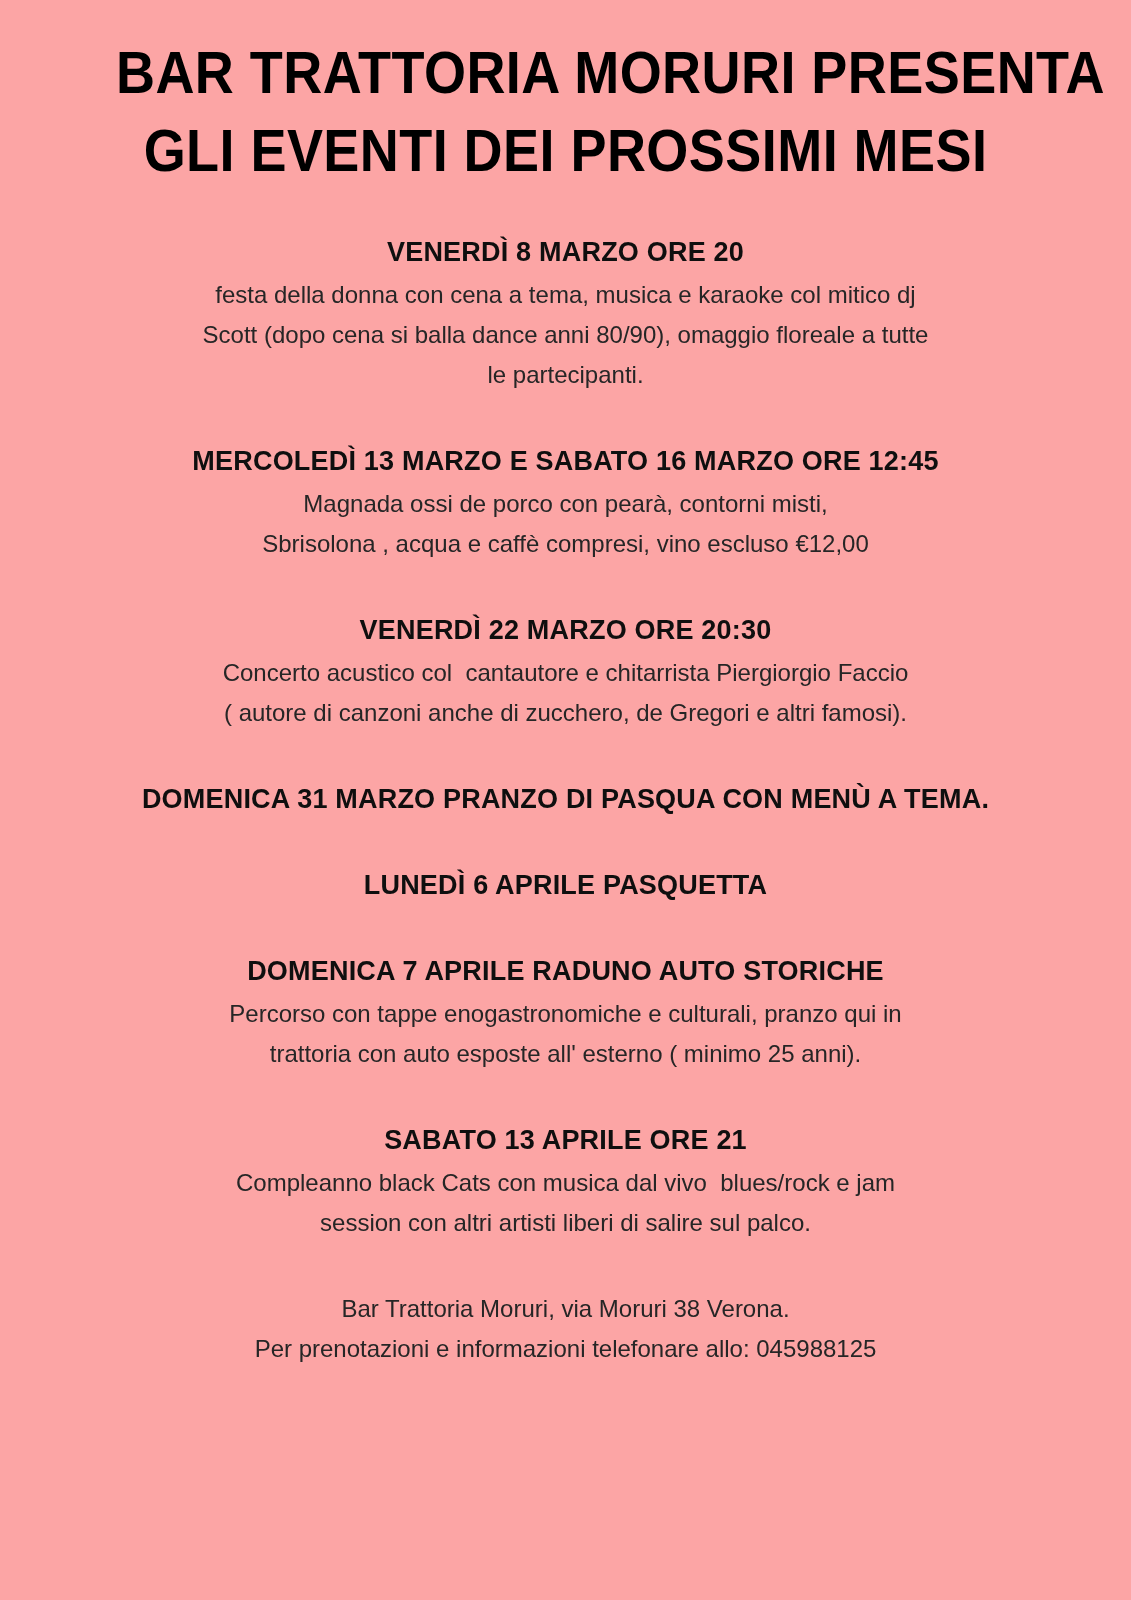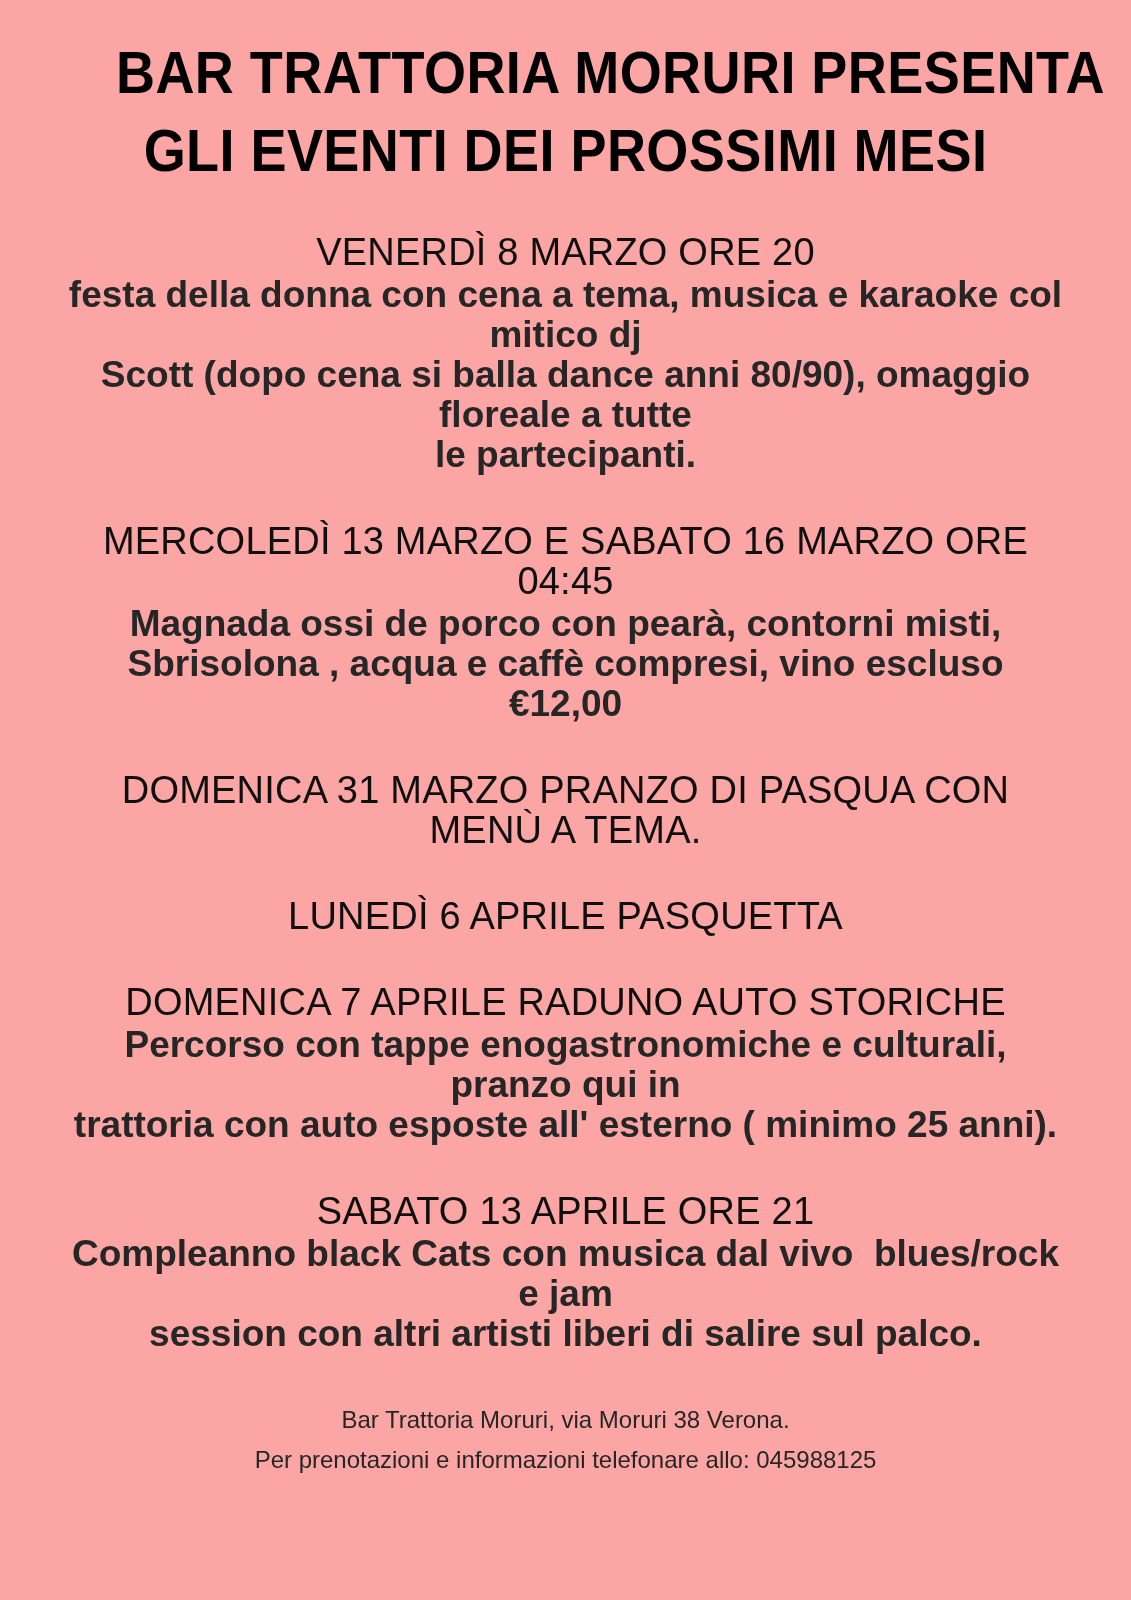--- a/index.html
+++ b/index.html
@@ -32,31 +32,31 @@
     white-space: nowrap;
   }
   .flyer-title .t-line {
     display: block;
   }
   .event {
     margin: 0 0 46px;
   }
   .event-heading {
     margin: 0;
-    font-size: 38px;
+    font-size: 27px;
     line-height: 40px;
-    font-weight: normal;
+    font-weight: bold;
     letter-spacing: 0.2px;
     color: #0f0f0f;
   }
   .event-body {
     margin: 3px 0 0;
-    font-size: 37px;
+    font-size: 24px;
     line-height: 40px;
-    font-weight: bold;
+    font-weight: normal;
     color: #262626;
     white-space: pre-wrap;
   }
   .footer {
     margin-top: 26px;
     font-size: 24px;
     line-height: 40px;
     color: #262626;
   }
 </style>
@@ -72,25 +72,30 @@
 
   <div class="events">
   <section class="event">
     <h2 class="event-heading">VENERDÌ 8 MARZO ORE 20</h2>
     <p class="event-body">festa della donna con cena a tema, musica e karaoke col mitico dj
 Scott (dopo cena si balla dance anni 80/90), omaggio floreale a tutte
 le partecipanti.</p>
   </section>
 
   <section class="event">
-    <h2 class="event-heading">MERCOLEDÌ 13 MARZO E SABATO 16 MARZO ORE 04:45</h2>
+    <h2 class="event-heading">MERCOLEDÌ 13 MARZO E SABATO 16 MARZO ORE 12:45</h2>
     <p class="event-body">Magnada ossi de porco con pearà, contorni misti,
 Sbrisolona , acqua e caffè compresi, vino escluso €12,00</p>
   </section>
 
+  <section class="event">
+    <h2 class="event-heading">VENERDÌ 22 MARZO ORE 20:30</h2>
+    <p class="event-body">Concerto acustico col  cantautore e chitarrista Piergiorgio Faccio
+( autore di canzoni anche di zucchero, de Gregori e altri famosi).</p>
+  </section>
 
   <section class="event">
     <h2 class="event-heading">DOMENICA 31 MARZO PRANZO DI PASQUA CON MENÙ A TEMA.</h2>
 
   </section>
 
   <section class="event">
     <h2 class="event-heading">LUNEDÌ 6 APRILE PASQUETTA</h2>
   </section>
 

